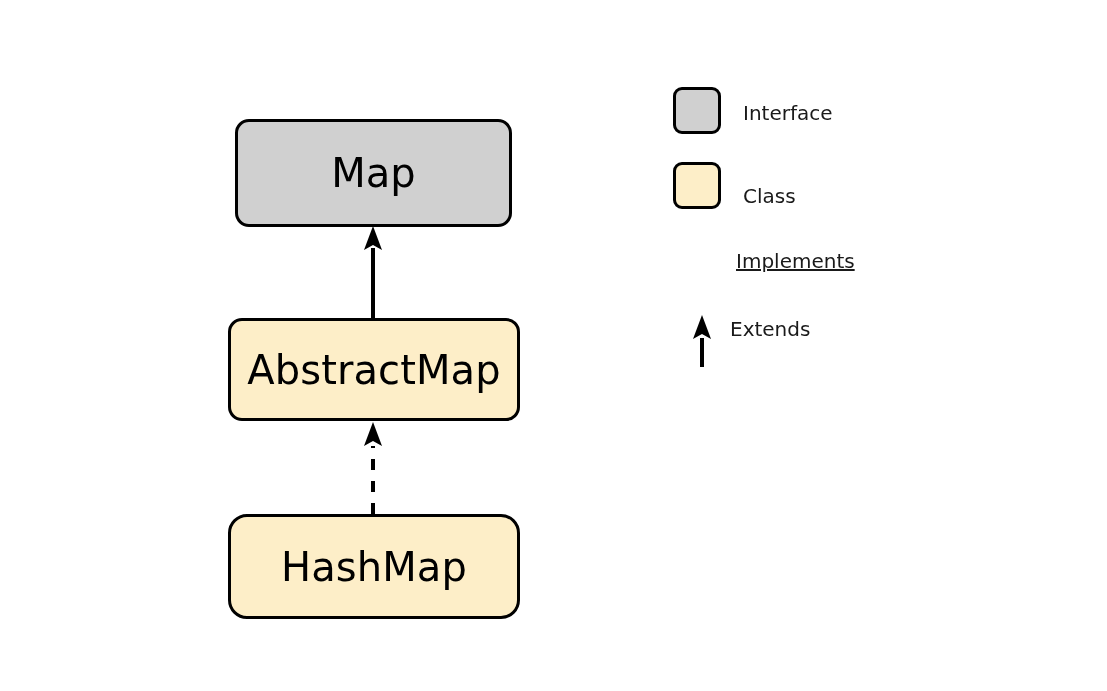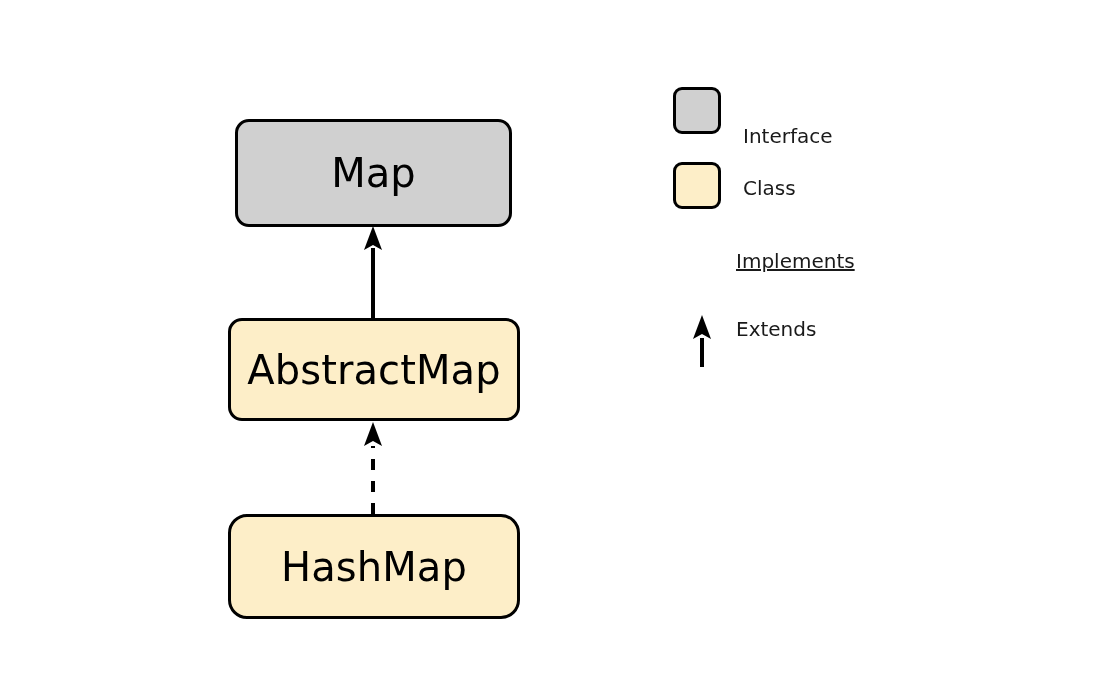--- a/index.html
+++ b/index.html
@@ -103,25 +103,25 @@
     position: absolute;
     font-size: 20px;
     line-height: 1;
     color: #1a1a1a;
     white-space: nowrap;
   }
 
   #legend-row-interface { top: 0px;  height: 47px; }
   #legend-row-class     { top: 75px; height: 47px; }
 
-  #legend-label-interface { left: 70px; top: 16px; margin-top: 23px; }
-  #legend-label-class     { left: 70px; top: 16px; }
+  #legend-label-interface { left: 70px; top: 16px; }
+  #legend-label-class     { left: 70px; top: 24px; }
 
   #legend-label-implements { left: 63px; top: 164px; text-decoration: underline; }
-  #legend-label-extends    { left: 63px; top: 232px; }
+  #legend-label-extends    { left: 57px; top: 232px; }
 
   #legend-arrows {
     position: absolute;
     left: 0;
     top: 130px;
     width: 120px;
     height: 160px;
     pointer-events: none;
   }
 </style>

